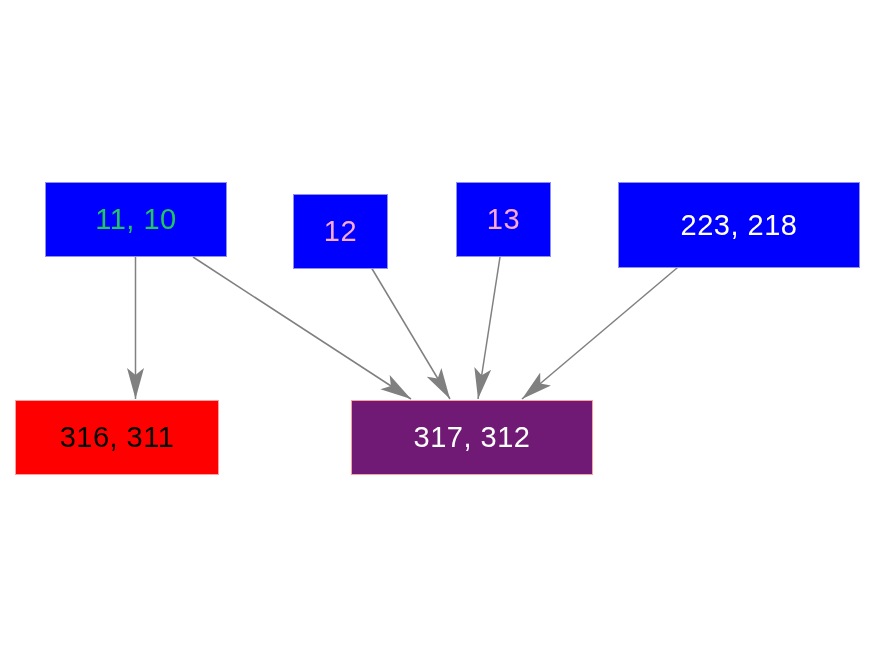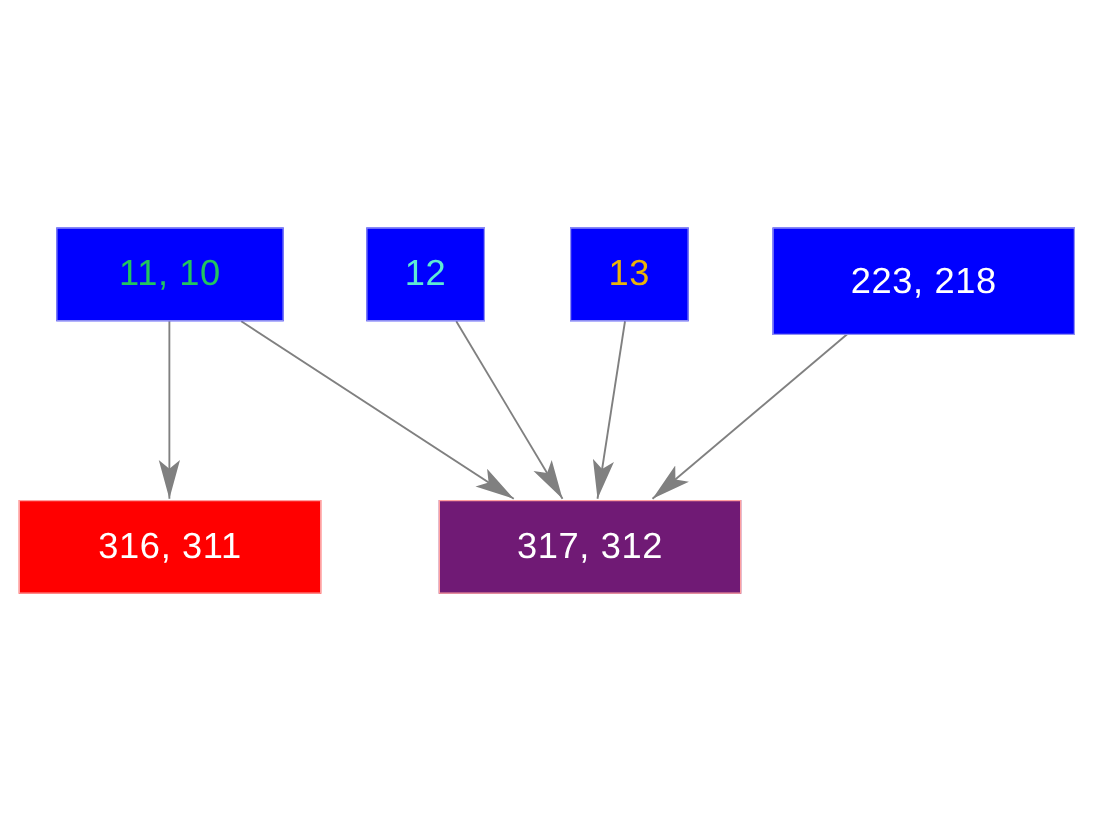--- a/index.html
+++ b/index.html
@@ -48,19 +48,19 @@
     <g id="edges">
         <line x1="135.5" y1="257" x2="135.5" y2="399" stroke="#808080" stroke-width="1.5" marker-end="url(#arrowhead)"></line>
         <line x1="193" y1="257" x2="411" y2="399" stroke="#808080" stroke-width="1.5" marker-end="url(#arrowhead)"></line>
         <line x1="365" y1="257" x2="450" y2="399" stroke="#808080" stroke-width="1.5" marker-end="url(#arrowhead)"></line>
         <line x1="500" y1="257" x2="478" y2="399" stroke="#808080" stroke-width="1.5" marker-end="url(#arrowhead)"></line>
         <line x1="690" y1="257" x2="522" y2="399" stroke="#808080" stroke-width="1.5" marker-end="url(#arrowhead)"></line>
       </g>
   </svg>
   <div id="nodes">
       <div class="node" style="left: 45px; top: 182px; width: 182px; height: 75px; background: rgb(0, 0, 255); color: #22c55e; border: 1px solid rgb(143, 143, 242);">11, 10</div>
-      <div class="node" style="left: 293px; top: 182px; width: 95px; height: 75px; background: rgb(0, 0, 255); color: #5eead4; border: 1px solid rgb(143, 143, 242);">12</div>
-      <div class="node" style="left: 456px; top: 182px; width: 95px; height: 75px; background: rgb(0, 0, 255); color: #eab308; border: 1px solid rgb(143, 143, 242);">13</div>
+      <div class="node" style="left: 293px; top: 194px; width: 95px; height: 75px; background: rgb(0, 0, 255); color: #f9a8d4; border: 1px solid rgb(143, 143, 242);">12</div>
+      <div class="node" style="left: 456px; top: 182px; width: 95px; height: 75px; background: rgb(0, 0, 255); color: #f9a8d4; border: 1px solid rgb(143, 143, 242);">13</div>
       <div class="node" style="left: 618px; top: 182px; width: 242px; height: 86px; background: rgb(0, 0, 255); color: rgb(255, 255, 255); border: 1px solid rgb(143, 143, 242);">223, 218</div>
-      <div class="node" style="left: 15px; top: 400px; width: 242px; height: 75px; background: rgb(255, 0, 0); color: #ffffff; border: 1px solid rgb(255, 160, 160);">316, 311</div>
+      <div class="node" style="left: 15px; top: 400px; width: 204px; height: 75px; background: rgb(255, 0, 0); color: #000000; border: 1px solid rgb(255, 160, 160);">316, 311</div>
       <div class="node" style="left: 351px; top: 400px; width: 242px; height: 75px; background: #701a75; color: rgb(255, 255, 255); border: 1px solid rgb(255, 160, 160);">317, 312</div>
     </div>
 </div>
 
 </body></html>

